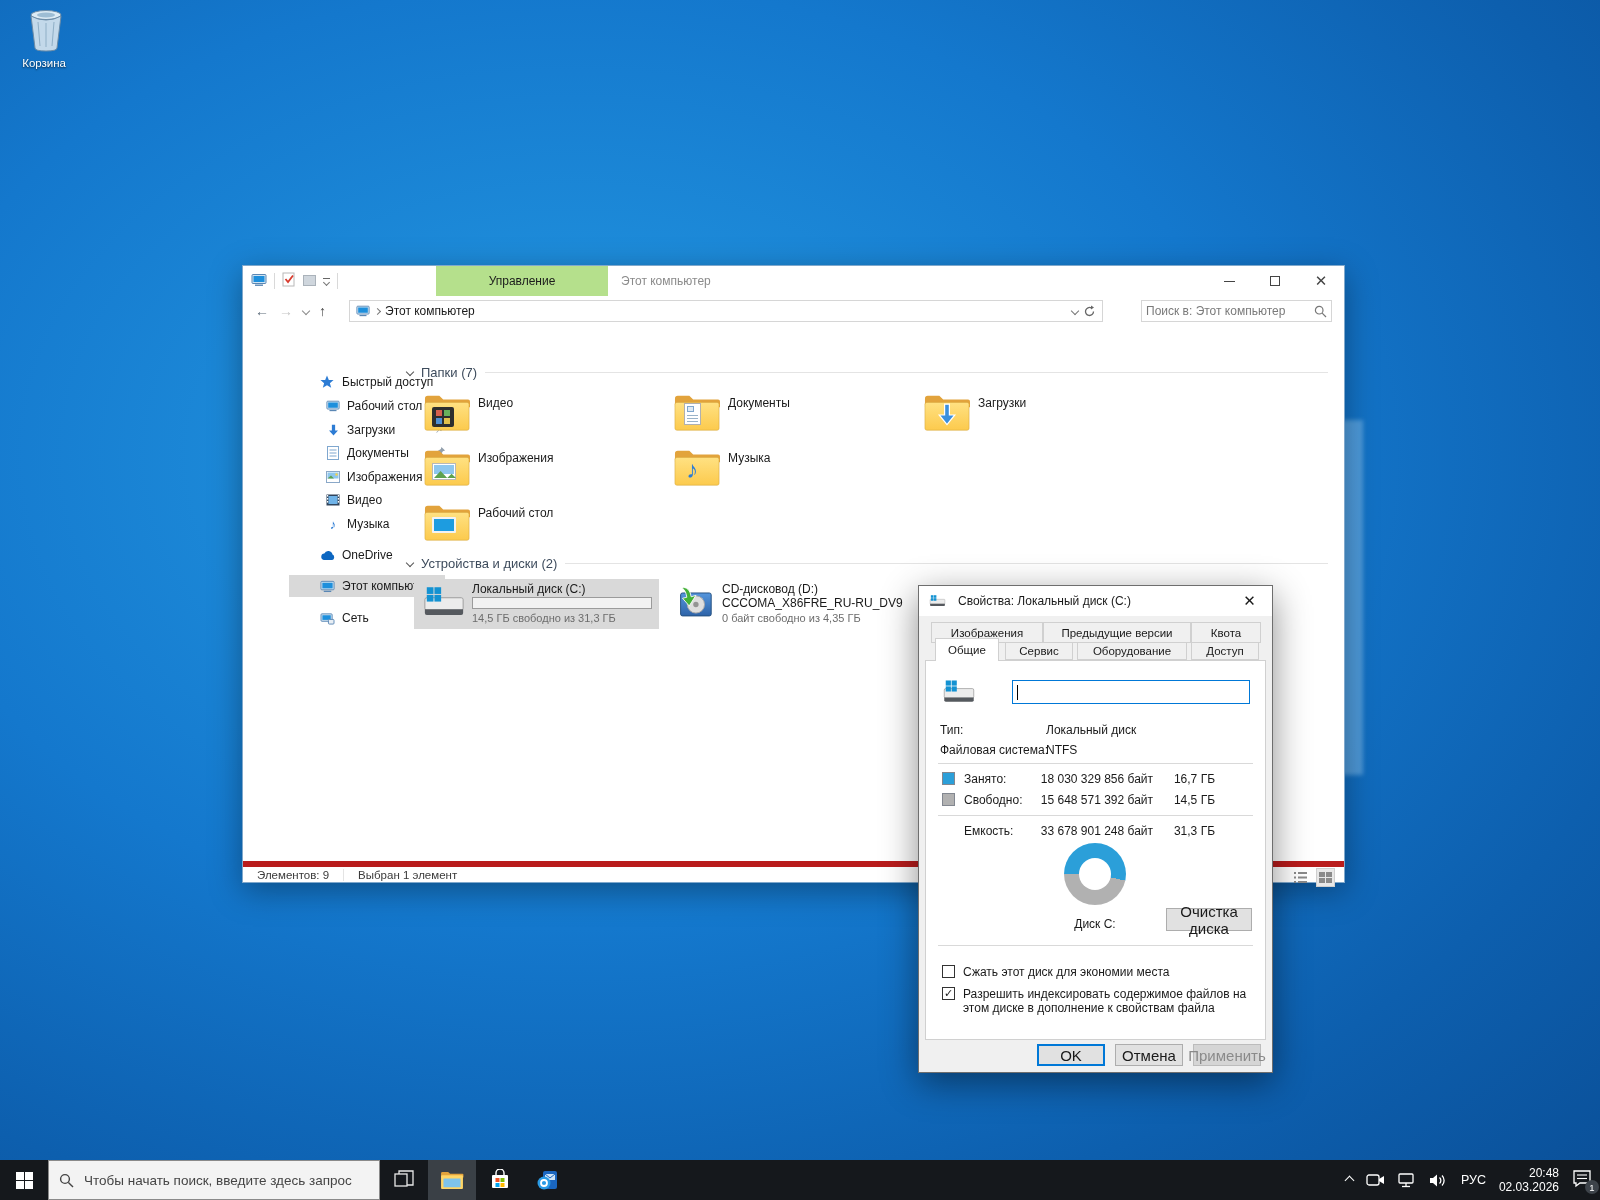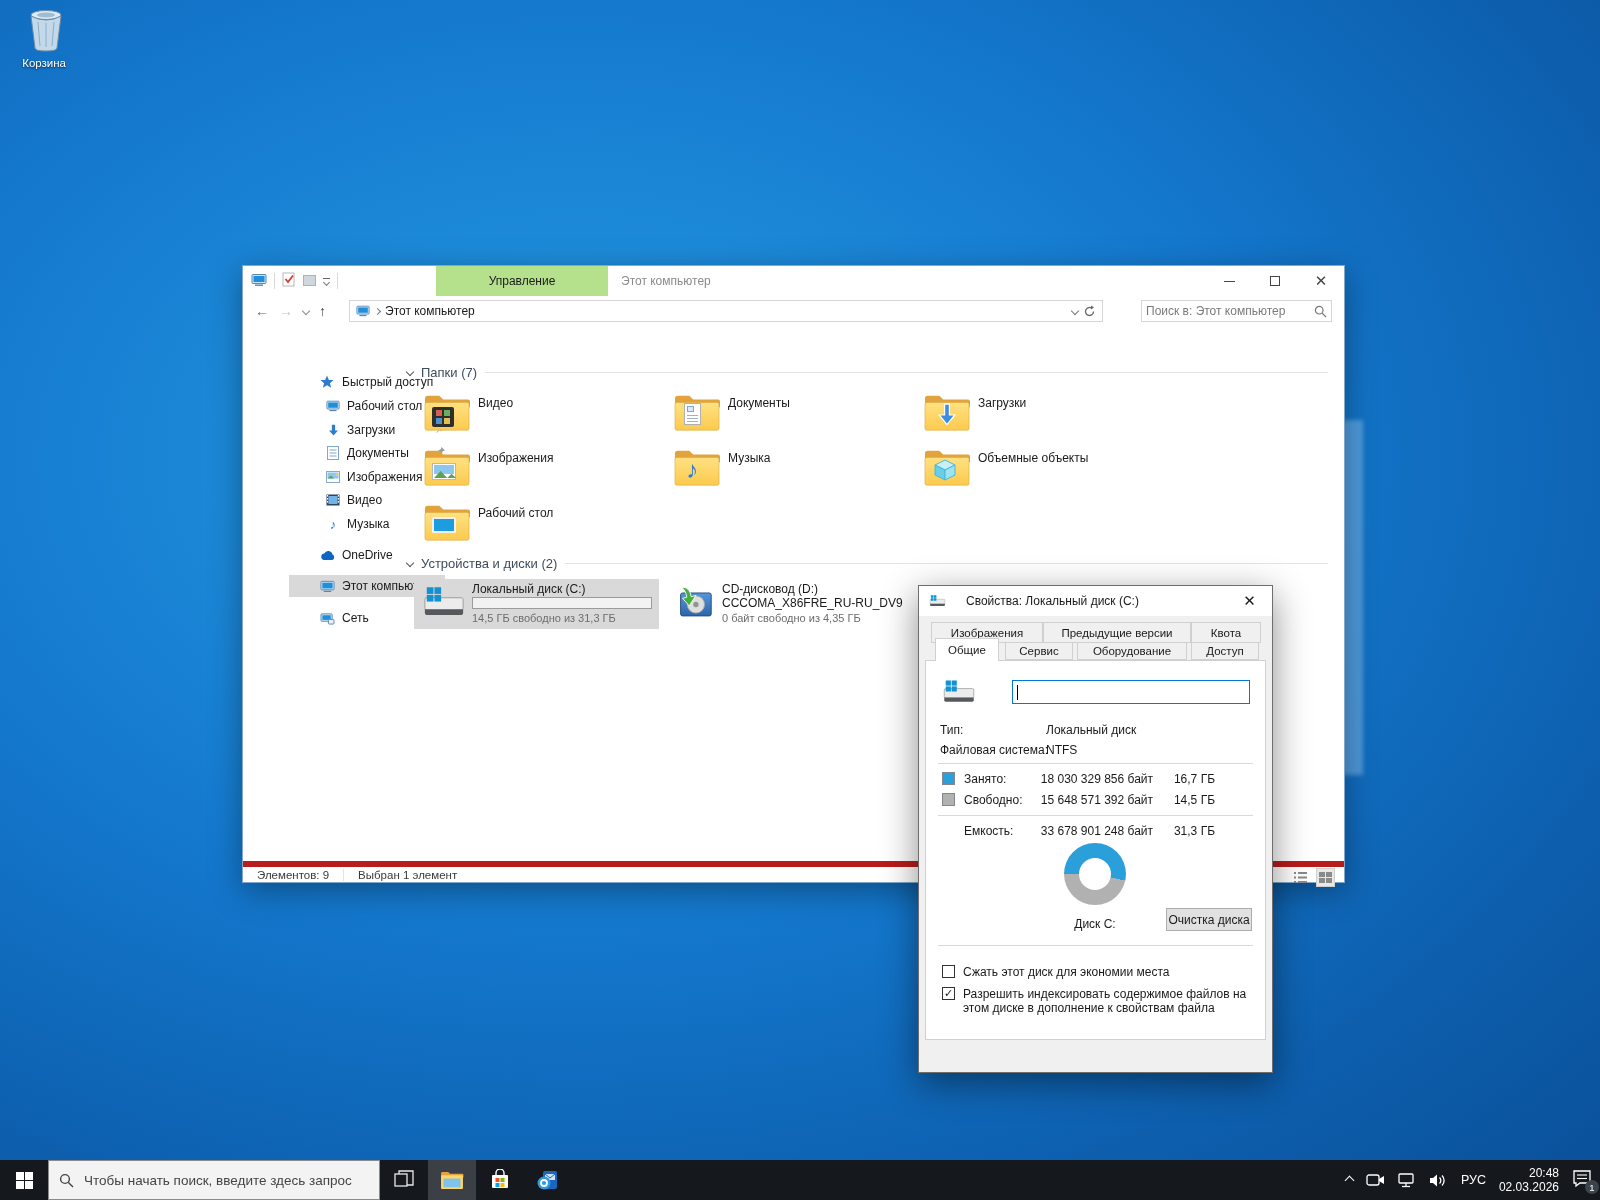--- a/index.html
+++ b/index.html
@@ -85,41 +85,41 @@
     display:flex; align-items:center; font-size:11.5px; color:#3a3a3a; }
   .statusbar .s1 { padding-left:14px; }
   .statusbar .s2 { margin-left:14px; padding-left:14px; border-left:1px solid #e4e4e4; }
   .viewicons { position:absolute; right:10px; top:2px; display:flex; gap:8px; }
   .vicon { width:17px; height:17px; display:flex; align-items:center; justify-content:center; }
   .vicon.active { background:#e8e8e8; outline:1px solid #cfcfcf; }
 
   
   .dlg { position:absolute; left:918px; top:585px; width:355px; height:488px; background:#f0f0f0;
     border:1px solid #6e6e6e; box-shadow:0 10px 34px rgba(0,0,0,.45); }
-  .dlg-title { position:relative; height:30px; background:#fff; display:flex; align-items:center; padding-left:10px; gap:20px; }
+  .dlg-title { position:relative; height:30px; background:#fff; display:flex; align-items:center; padding-left:10px; gap:12px; }
   .dlg-title .ttxt { font-size:12px; }
   .dlg-close { position:absolute; right:0; top:0; width:45px; height:29px; display:flex; align-items:center;
     justify-content:center; font-size:15px; font-weight:300; color:#1a1a1a; }
   .tab { position:absolute; display:flex; align-items:center; justify-content:center; font-size:11.5px;
     background:#f0f0f0; border:1px solid #d0d0d0; color:#1a1a1a; }
   .tab.back { top:36px; height:21px; z-index:1; }
   .tab.front { top:56px; height:18px; z-index:2; }
   .tab.active { top:52px; height:23px; background:#fff; border-bottom:none; z-index:4; }
   .dlg-page { position:absolute; left:6px; top:74px; width:341px; height:380px; background:#fff;
     border:1px solid #d0d0d0; z-index:3; }
   .fld { position:absolute; font-size:12px; white-space:nowrap; }
   .sep { position:absolute; left:12px; right:12px; height:1px; background:#d9d9d9; }
   .swatch { position:absolute; width:13px; height:13px; border:1px solid #828790; }
   .rnum { position:absolute; font-size:12px; white-space:nowrap; }
   .namebox { position:absolute; left:86px; top:19px; width:238px; height:24px; border:1px solid #0078d7; background:#fff; }
   .caret { position:absolute; left:4px; top:4px; width:1px; height:15px; background:#000; animation:blink 1.1s steps(1) infinite; }
   @keyframes blink { 50% { opacity:0; } }
   .donut { position:absolute; left:138px; top:182px; width:62px; height:62px; border-radius:50%; }
   .donut::after { content:""; position:absolute; left:15px; top:15px; width:32px; height:32px; border-radius:50%; background:#fff; }
-  .btn { display:flex; align-items:center; justify-content:center; font-size:12px; font-family:inherit;
+  .btn { display:flex; align-items:center; justify-content:center; font-size:15px; font-family:inherit;
     background:#e1e1e1; border:1px solid #adadad; color:#1a1a1a; }
   .btn.default { border:2px solid #0078d7; }
   .btn.disabled { background:#d5d5d5; border-color:#bcbcbc; color:#8a8a8a; }
   .cleanup { position:absolute; left:240px; top:247px; width:86px; height:23px; }
   .cbox { position:absolute; left:16px; width:13px; height:13px; border:1px solid #333; background:#fff;
     display:flex; align-items:center; justify-content:center; font-size:11px; color:#1a1a1a; }
   .cbox.checked::after { content:"\2713"; margin-top:-1px; }
   .cblabel { position:absolute; left:37px; font-size:12px; line-height:14px; }
   .dlg-buttons { position:absolute; left:0; right:0; bottom:0; height:34px; }
   .dlg-buttons .btn { position:absolute; top:6px; width:68px; height:22px; }
@@ -428,34 +428,20 @@
           <span class="flabel">Изображения</span>
         </div>
         <div class="tile" style="left:265px;top:94px;">
           <span class="ficon"><svg width="46" height="42">
                 <use href="#sym-folder"></use>
               </svg>
             <span class="overlay note-glyph" style="left:12px;top:10px;font-size:24px;">♪</span>
           </span>
           <span class="flabel">Музыка</span>
         </div>
-        <div class="tile" style="left:515px;top:94px;">
-          <span class="ficon"><svg width="46" height="42">
-                <use href="#sym-folder"></use>
-              </svg>
-            <span class="overlay" style="left:9px;top:12px;">
-              <svg width="24" height="24" viewBox="0 0 24 24">
-                <polygon points="12,2 22,7 12,12 2,7" fill="#c8eef8" stroke="#49b8d8"></polygon>
-                <polygon points="2,7 12,12 12,22 2,17" fill="#68cfe8" stroke="#49b8d8"></polygon>
-                <polygon points="22,7 12,12 12,22 22,17" fill="#9fe2f2" stroke="#49b8d8"></polygon>
-              </svg>
-            </span>
-          </span>
-          <span class="flabel">Объемные объекты</span>
-        </div>
         <div class="tile" style="left:15px;top:149px;">
           <span class="ficon"><svg width="46" height="42">
                 <use href="#sym-folder"></use>
               </svg>
             <span class="overlay" style="left:8px;top:16px;width:24px;height:16px;background:#1d9ce0;border:2px solid #f2f2f2;border-radius:1px;"></span>
           </span>
           <span class="flabel">Рабочий стол</span>
         </div>
 
         <div class="gheader" style="top:204px;">
@@ -564,20 +550,25 @@
       <button class="btn cleanup">Очистка диска</button>
 
       <span class="sep" style="top:284px;"></span>
 
       <span class="cbox" style="top:304px;"></span>
       <span class="cblabel" style="top:304px;">Сжать этот диск для экономии места</span>
       <span class="cbox checked" style="top:326px;"></span>
       <span class="cblabel" style="top:326px;width:292px;">Разрешить индексировать содержимое файлов на этом диске в дополнение к свойствам файла</span>
     </div>
 
+    <div class="dlg-buttons">
+      <button class="btn default" style="left:118px;">OK</button>
+      <button class="btn" style="left:196px;">Отмена</button>
+      <button class="btn disabled" style="left:274px;">Применить</button>
+    </div>
   </div>
 
   <div class="taskbar">
     <div class="tbtn">
       <svg width="17" height="17" viewBox="0 0 17 17">
         <rect x="0" y="0" width="8" height="8" fill="#fff"></rect>
           <rect x="9" y="0" width="8" height="8" fill="#fff"></rect>
         <rect x="0" y="9" width="8" height="8" fill="#fff"></rect>
           <rect x="9" y="9" width="8" height="8" fill="#fff"></rect>
       </svg>

